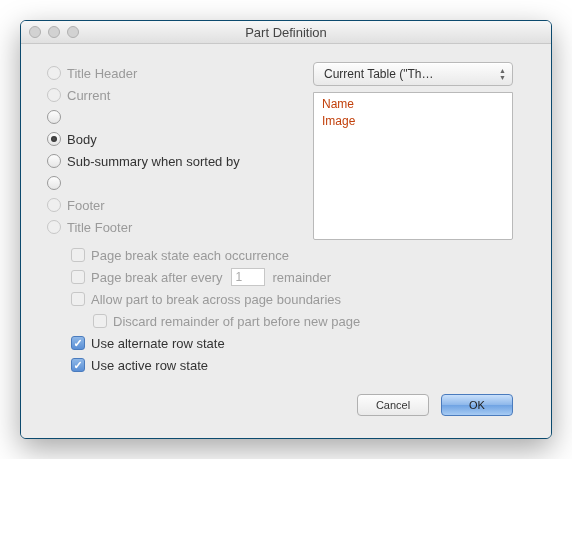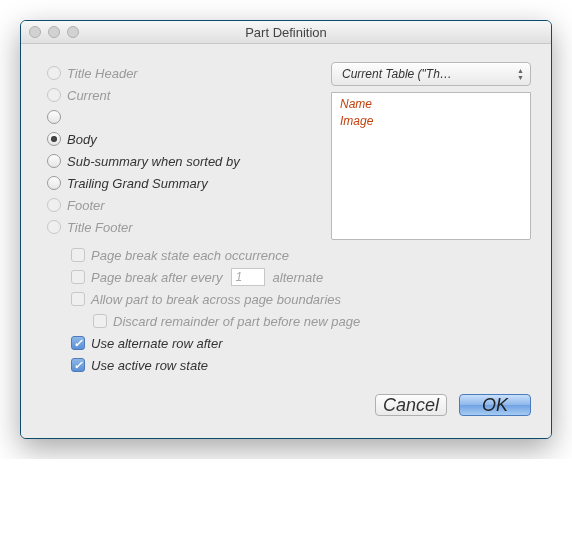--- a/index.html
+++ b/index.html
@@ -40,23 +40,22 @@
   }
   .title {
     position: absolute;
     left: 0; right: 0;
     text-align: center;
     font-size: 13px;
     color: #444;
     pointer-events: none;
   }
   .content {
-    padding: 18px 20px 22px 26px;
+    padding: 18px 38px 22px 26px;
     background: #ececec;
-    font-style: italic;
   }
   .top {
     display: flex;
     gap: 18px;
   }
   .radios {
     flex: 1;
   }
   .radio-row {
     display: flex;
@@ -162,21 +161,21 @@
   .buttons {
     display: flex;
     justify-content: flex-end;
     gap: 12px;
     margin-top: 18px;
   }
   .btn {
     min-width: 72px;
     height: 22px;
     border-radius: 4px;
-    font-size: 18px;
+    font-size: 11px;
     display: flex; align-items: center; justify-content: center;
     box-sizing: border-box;
     cursor: default;
   }
   .btn.cancel {
     border: 1px solid #b0b0b0;
     background: linear-gradient(#fdfdfd,#eaeaea);
     color: #333;
   }
   .btn.ok {
@@ -217,21 +216,20 @@
         <div class="radio-row">
           <span class="radio selected"></span>
           <span>Body</span>
         </div>
         <div class="radio-row">
           <span class="radio"></span>
           <span>Sub-summary when sorted by</span>
         </div>
         <div class="radio-row">
           <span class="radio"></span>
-          <span>Trailing Grand Summary</span>
         </div>
         <div class="radio-row disabled">
           <span class="radio disabled"></span>
           <span>Footer</span>
         </div>
         <div class="radio-row disabled">
           <span class="radio disabled"></span>
           <span>Title Footer</span>
         </div>
       </div>
@@ -253,33 +251,33 @@
 
     <div class="opts">
       <div class="check-row disabled">
         <span class="cbox disabled"></span>
         <span>Page break state each occurrence</span>
       </div>
       <div class="check-row disabled">
         <span class="cbox disabled"></span>
         <span>Page break after every</span>
         <span class="numfield">1</span>
-        <span>alternate</span>
+        <span>remainder</span>
       </div>
       <div class="check-row disabled">
         <span class="cbox disabled"></span>
         <span>Allow part to break across page boundaries</span>
       </div>
       <div class="check-row disabled indent">
         <span class="cbox disabled"></span>
         <span>Discard remainder of part before new page</span>
       </div>
       <div class="check-row">
         <span class="cbox checked"></span>
-        <span>Use alternate row after</span>
+        <span>Use alternate row state</span>
       </div>
       <div class="check-row">
         <span class="cbox checked"></span>
         <span>Use active row state</span>
       </div>
     </div>
 
     <div class="buttons">
       <div class="btn cancel">Cancel</div>
       <div class="btn ok">OK</div>

